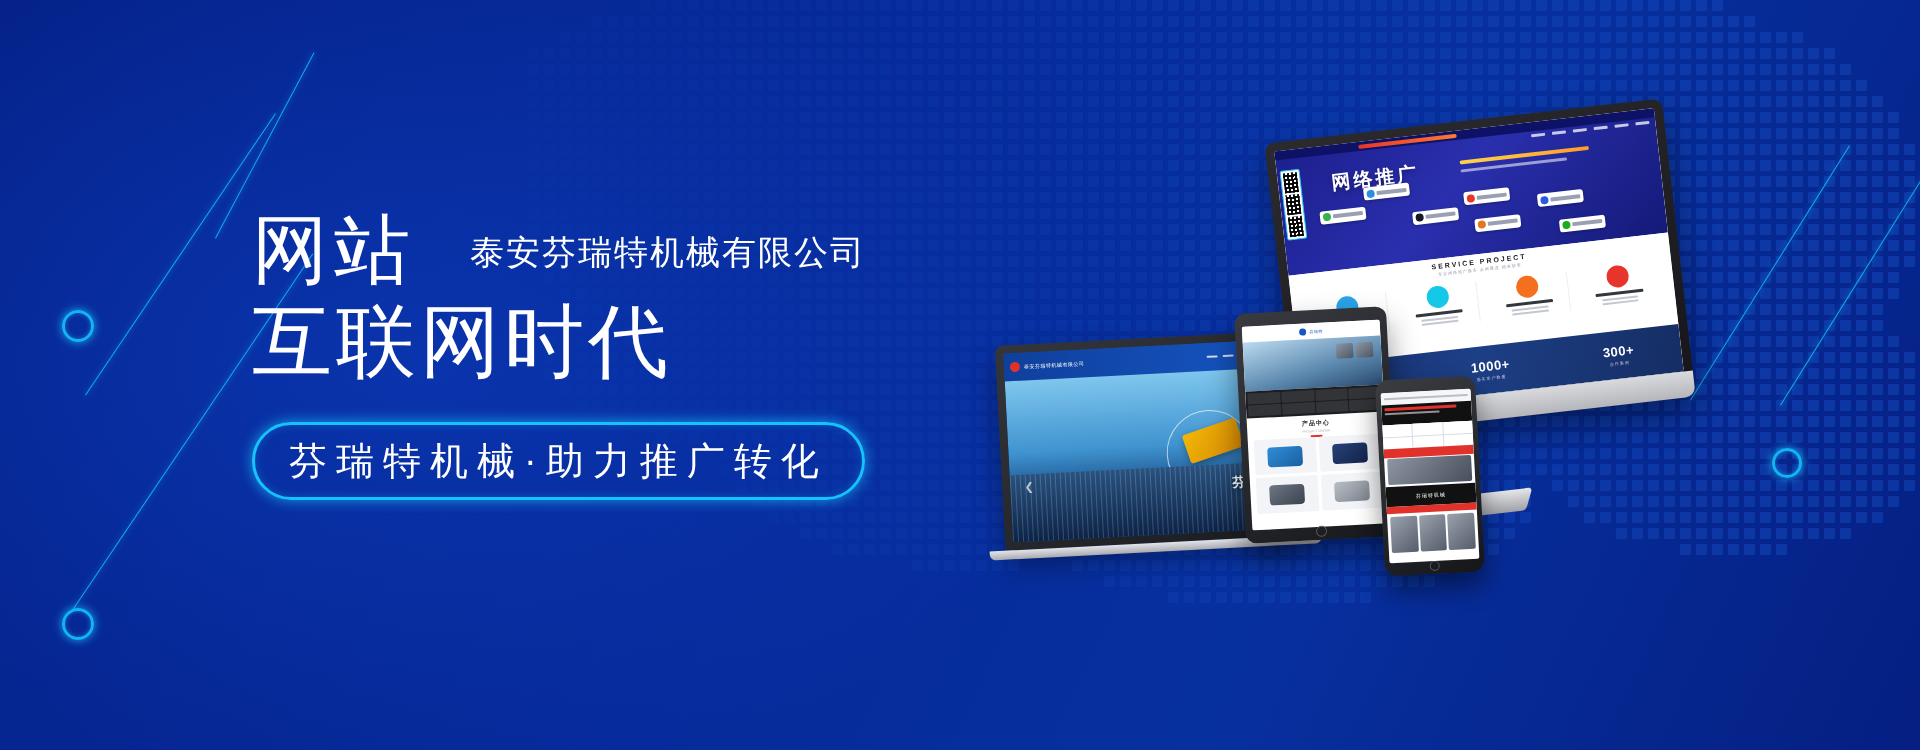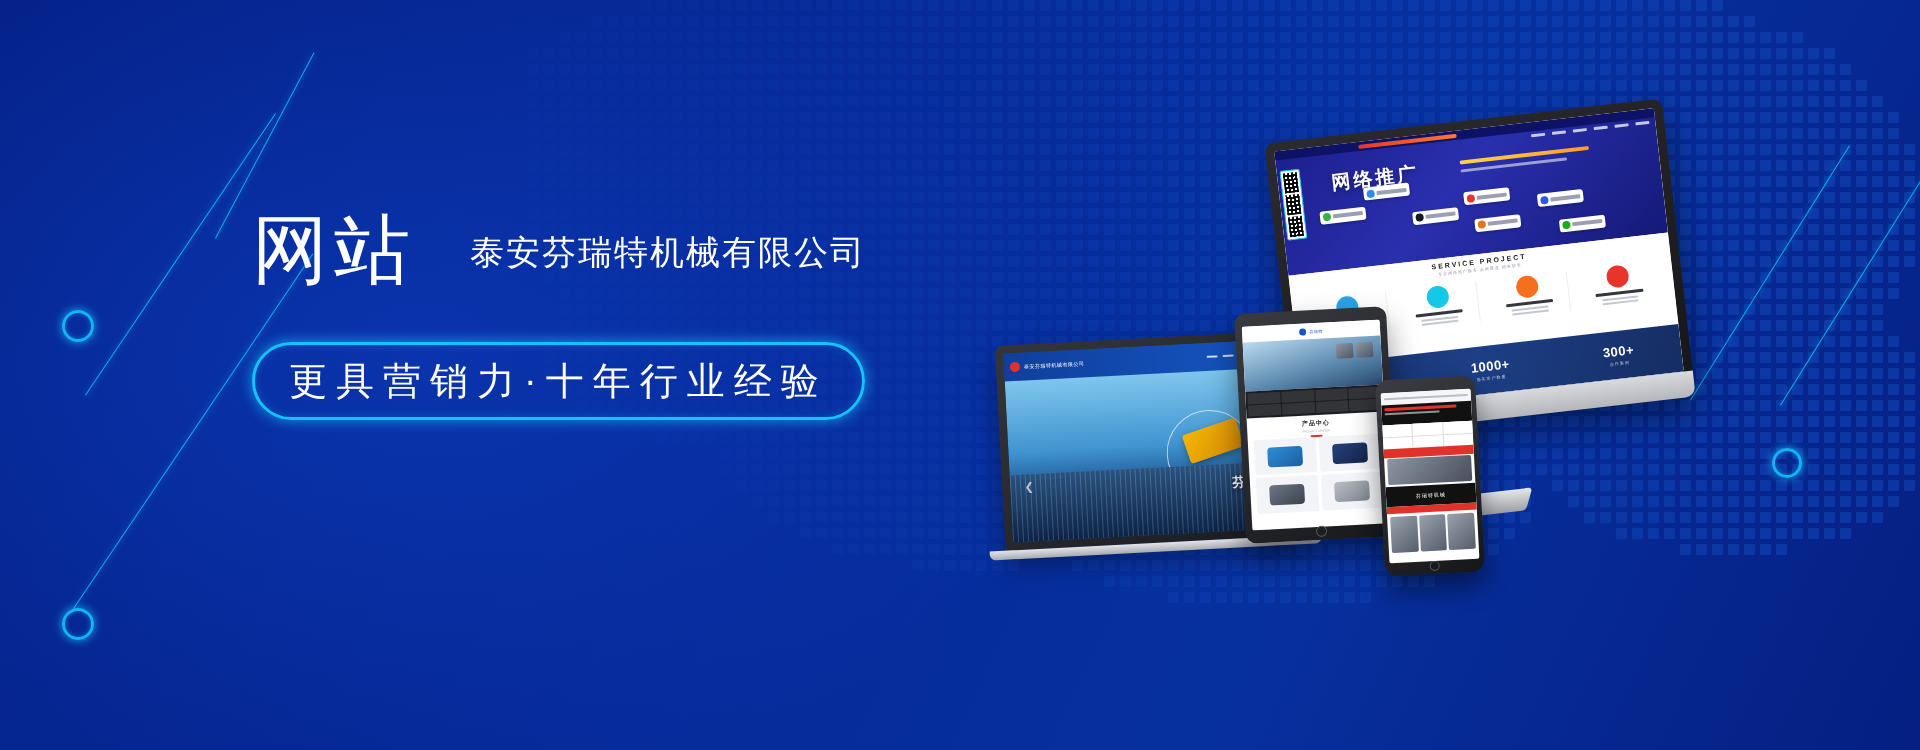--- a/index.html
+++ b/index.html
@@ -3093,23 +3093,24 @@
     <div class="ring" style="left:1322px;top:470px;width:22px;height:22px;"></div>
     <div class="dline" style="left:1340px;top:478px;width:150px;transform:rotate(-56deg);"></div>
   </div>
 
   <div class="copy">
     <div class="rowA">
       <div class="h1">网站</div>
       <div class="sub">泰安芬瑞特机械有限公司</div>
     </div>
     <div class="rowB">
+      <div class="h1c">互联网时代</div>
     </div>
     <div class="pill">
-      <span>更具营销力·十年行业经验</span>
+      <span>芬瑞特机械·助力推广转化</span>
     </div>
   </div>
 
   <div class="devices">
 
     <div class="base"></div>
     <div class="stand"></div>
     <div class="monitor">
       <div class="mon-bezel">
         <div class="mon-screen">

